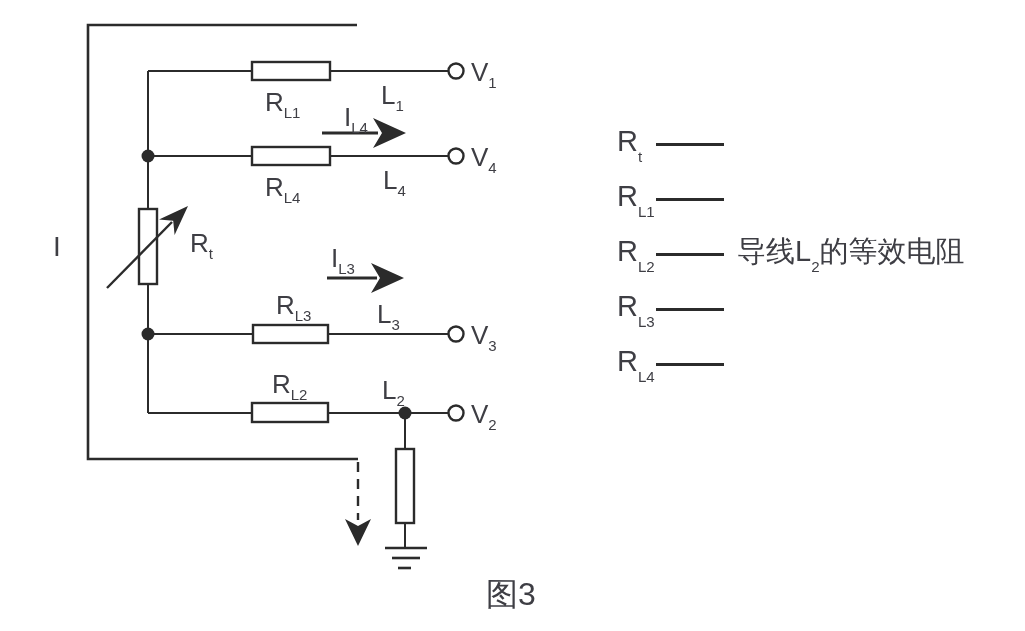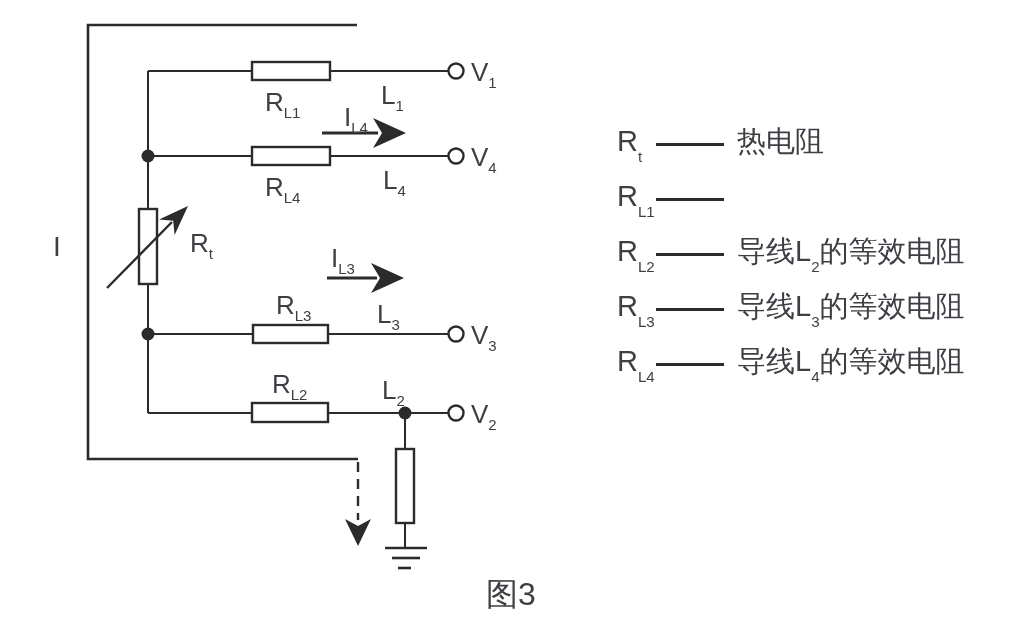--- a/index.html
+++ b/index.html
@@ -143,40 +143,37 @@
     <text x="471" y="423" font-size="26"><tspan>V</tspan><tspan dy="7" font-size="15">2</tspan></text>
 
     <text x="486" y="605" font-size="32">图3</text>
   </svg>
 
   <div class="legend">
 
     <div class="legend-row">
       <span class="legend-sym"><span>R</span><sub>t</sub></span>
       <span class="legend-line"></span>
-      <span class="legend-desc"><span>热电阻</span><sub></sub><span></span></span>
     </div>
 
     <div class="legend-row">
       <span class="legend-sym"><span>R</span><sub>L1</sub></span>
       <span class="legend-line"></span>
     </div>
 
     <div class="legend-row">
       <span class="legend-sym"><span>R</span><sub>L2</sub></span>
       <span class="legend-line"></span>
       <span class="legend-desc"><span>导线L</span><sub>2</sub><span>的等效电阻</span></span>
     </div>
 
     <div class="legend-row">
       <span class="legend-sym"><span>R</span><sub>L3</sub></span>
       <span class="legend-line"></span>
-      <span class="legend-desc"><span>导线L</span><sub>3</sub><span>的等效电阻</span></span>
     </div>
 
     <div class="legend-row">
       <span class="legend-sym"><span>R</span><sub>L4</sub></span>
       <span class="legend-line"></span>
-      <span class="legend-desc"><span>导线L</span><sub>4</sub><span>的等效电阻</span></span>
     </div>
 
   </div>
 </div>
 
 </body></html>

